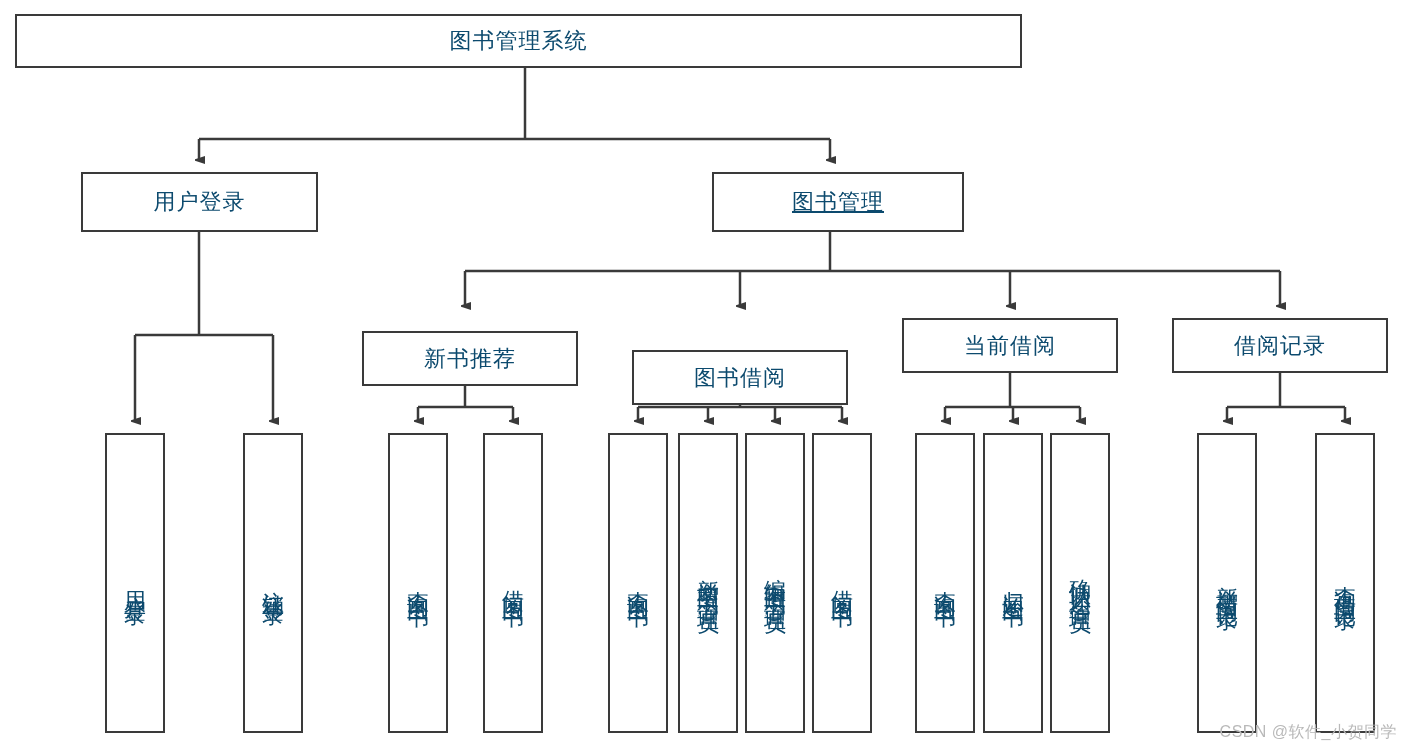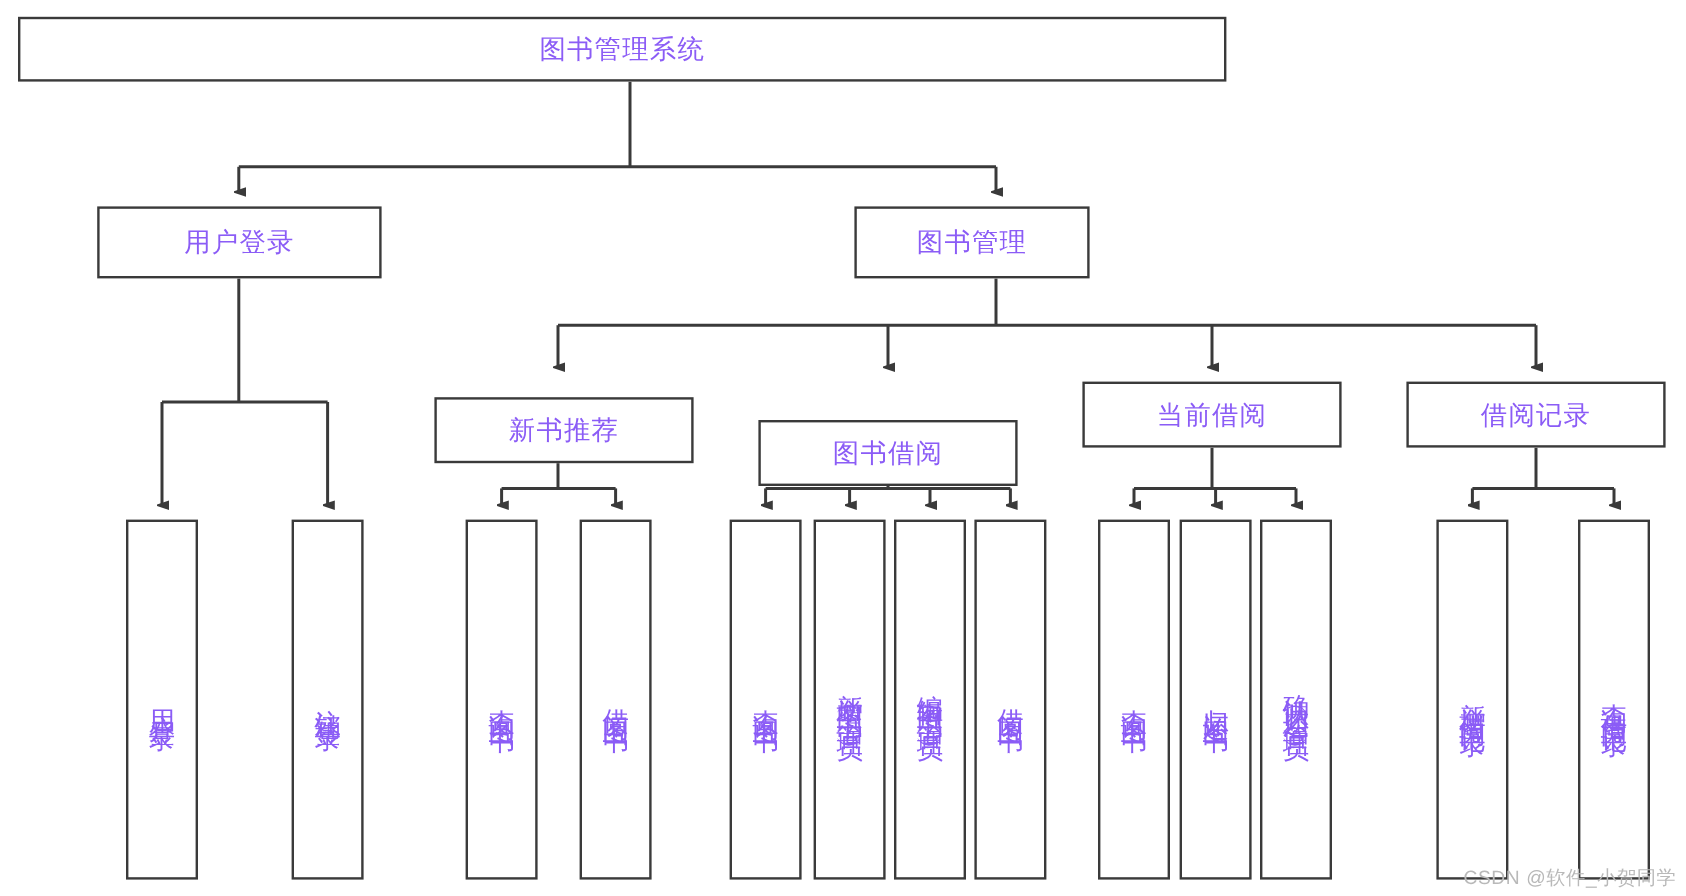--- a/index.html
+++ b/index.html
@@ -24,21 +24,21 @@
     pointer-events: none;
   }
   .node {
     position: absolute;
     box-sizing: border-box;
     border: 2px solid #3a3a3a;
     background: #ffffff;
     display: flex;
     align-items: center;
     justify-content: center;
-    color: #8b5cf6;
+    color: #0c4a6e;
   }
   .node.horiz {
     font-size: 22px;
     letter-spacing: 1px;
   }
   .node.vert {
     writing-mode: vertical-rl;
     text-orientation: upright;
     font-size: 22px;
     letter-spacing: 5px;
@@ -116,21 +116,21 @@
     </g>
   </svg>
 
   <div class="node horiz" style="left:15px; top:14px; width:1007px; height:54px;">
     <span>图书管理系统</span>
   </div>
 
   <div class="node horiz" style="left:81px; top:172px; width:237px; height:60px;">
     <span>用户登录</span>
   </div>
-  <div class="node horiz" style="left:712px; top:172px; width:196px; height:60px;">
+  <div class="node horiz" style="left:712px; top:172px; width:252px; height:60px;text-decoration:underline;">
     <span>图书管理</span>
   </div>
 
   <div class="node horiz" style="left:362px; top:304px; width:216px; height:55px;margin-top:27px;">
     <span>新书推荐</span>
   </div>
   <div class="node horiz" style="left:632px; top:318px; width:216px; height:55px;margin-top:32px;">
     <span>图书借阅</span>
   </div>
   <div class="node horiz" style="left:902px; top:318px; width:216px; height:55px;">

